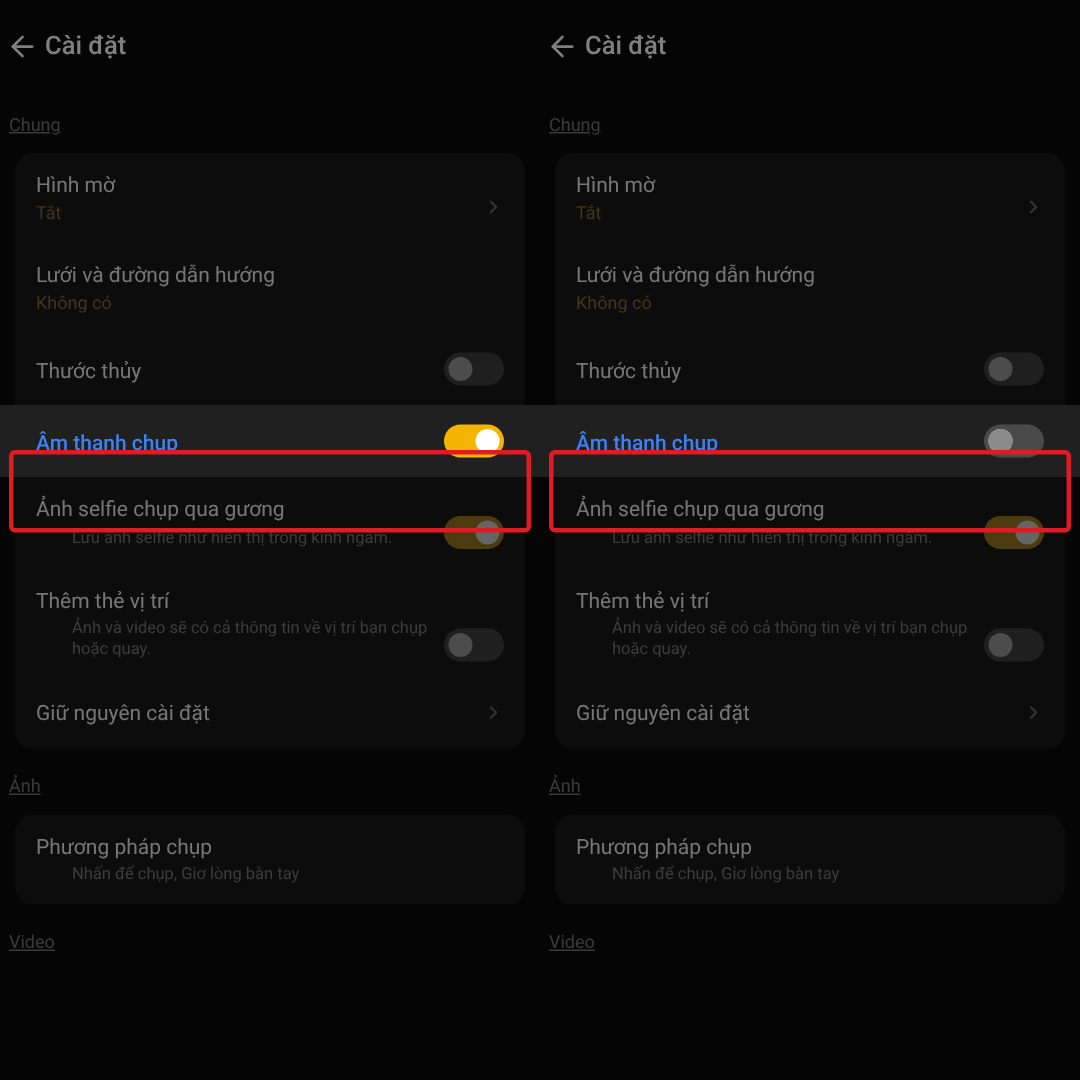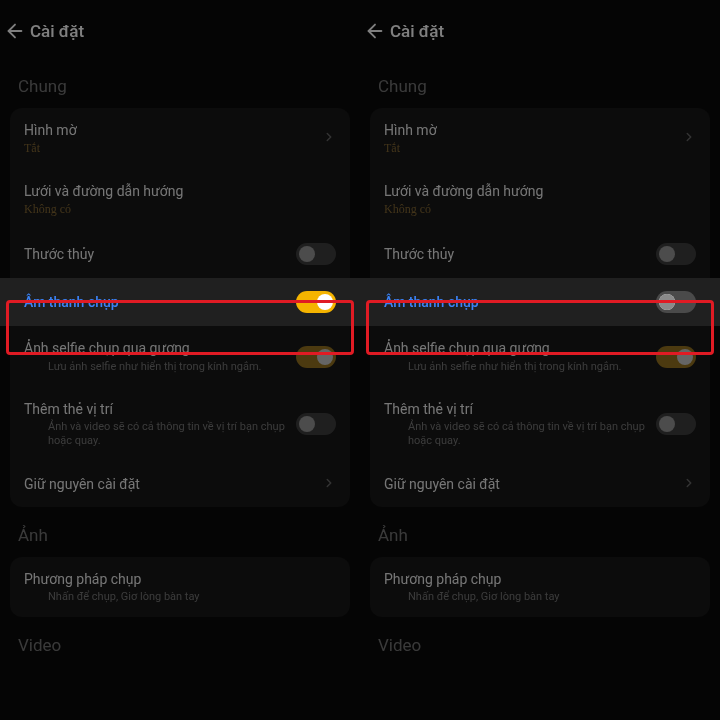--- a/index.html
+++ b/index.html
@@ -38,51 +38,51 @@
     align-items: center;
     justify-content: center;
   }
   .header-title {
     color: #eaeaea;
     font-size: 17px;
     font-weight: 500;
   }
   .section-label {
     color: #6b6b6b;
-    font-size: 17px;
-    padding: 18px 18px 6px 18px;
+    font-size: 12px;
+    padding: 18px 18px 6px 6px;
+    text-decoration: underline;
   }
   .rows-block {
     background: #161616;
     border-radius: 12px;
     margin: 6px 10px 0 10px;
     overflow: visible;
     position: relative;
   }
   .row {
     display: flex;
-    align-items: center;
+    align-items: flex-end;
     justify-content: space-between;
     padding: 13px 14px;
     position: relative;
   }
   .row-text {
     flex: 1;
     min-width: 0;
   }
   .row-title {
     color: #d8d8d8;
     font-size: 14px;
     line-height: 1.3;
   }
   .row-sub {
     color: #7a6030;
     font-size: 12px;
     margin-top: 2px;
-    font-family: Liberation Serif, serif;
   }
   .row-desc {
     color: #6e6e6e;
     font-size: 11px;
     margin-top: 2px;
     line-height: 1.3;
     margin-left: 24px;
   }
   .chevron {
     color: #5d5d5d;

